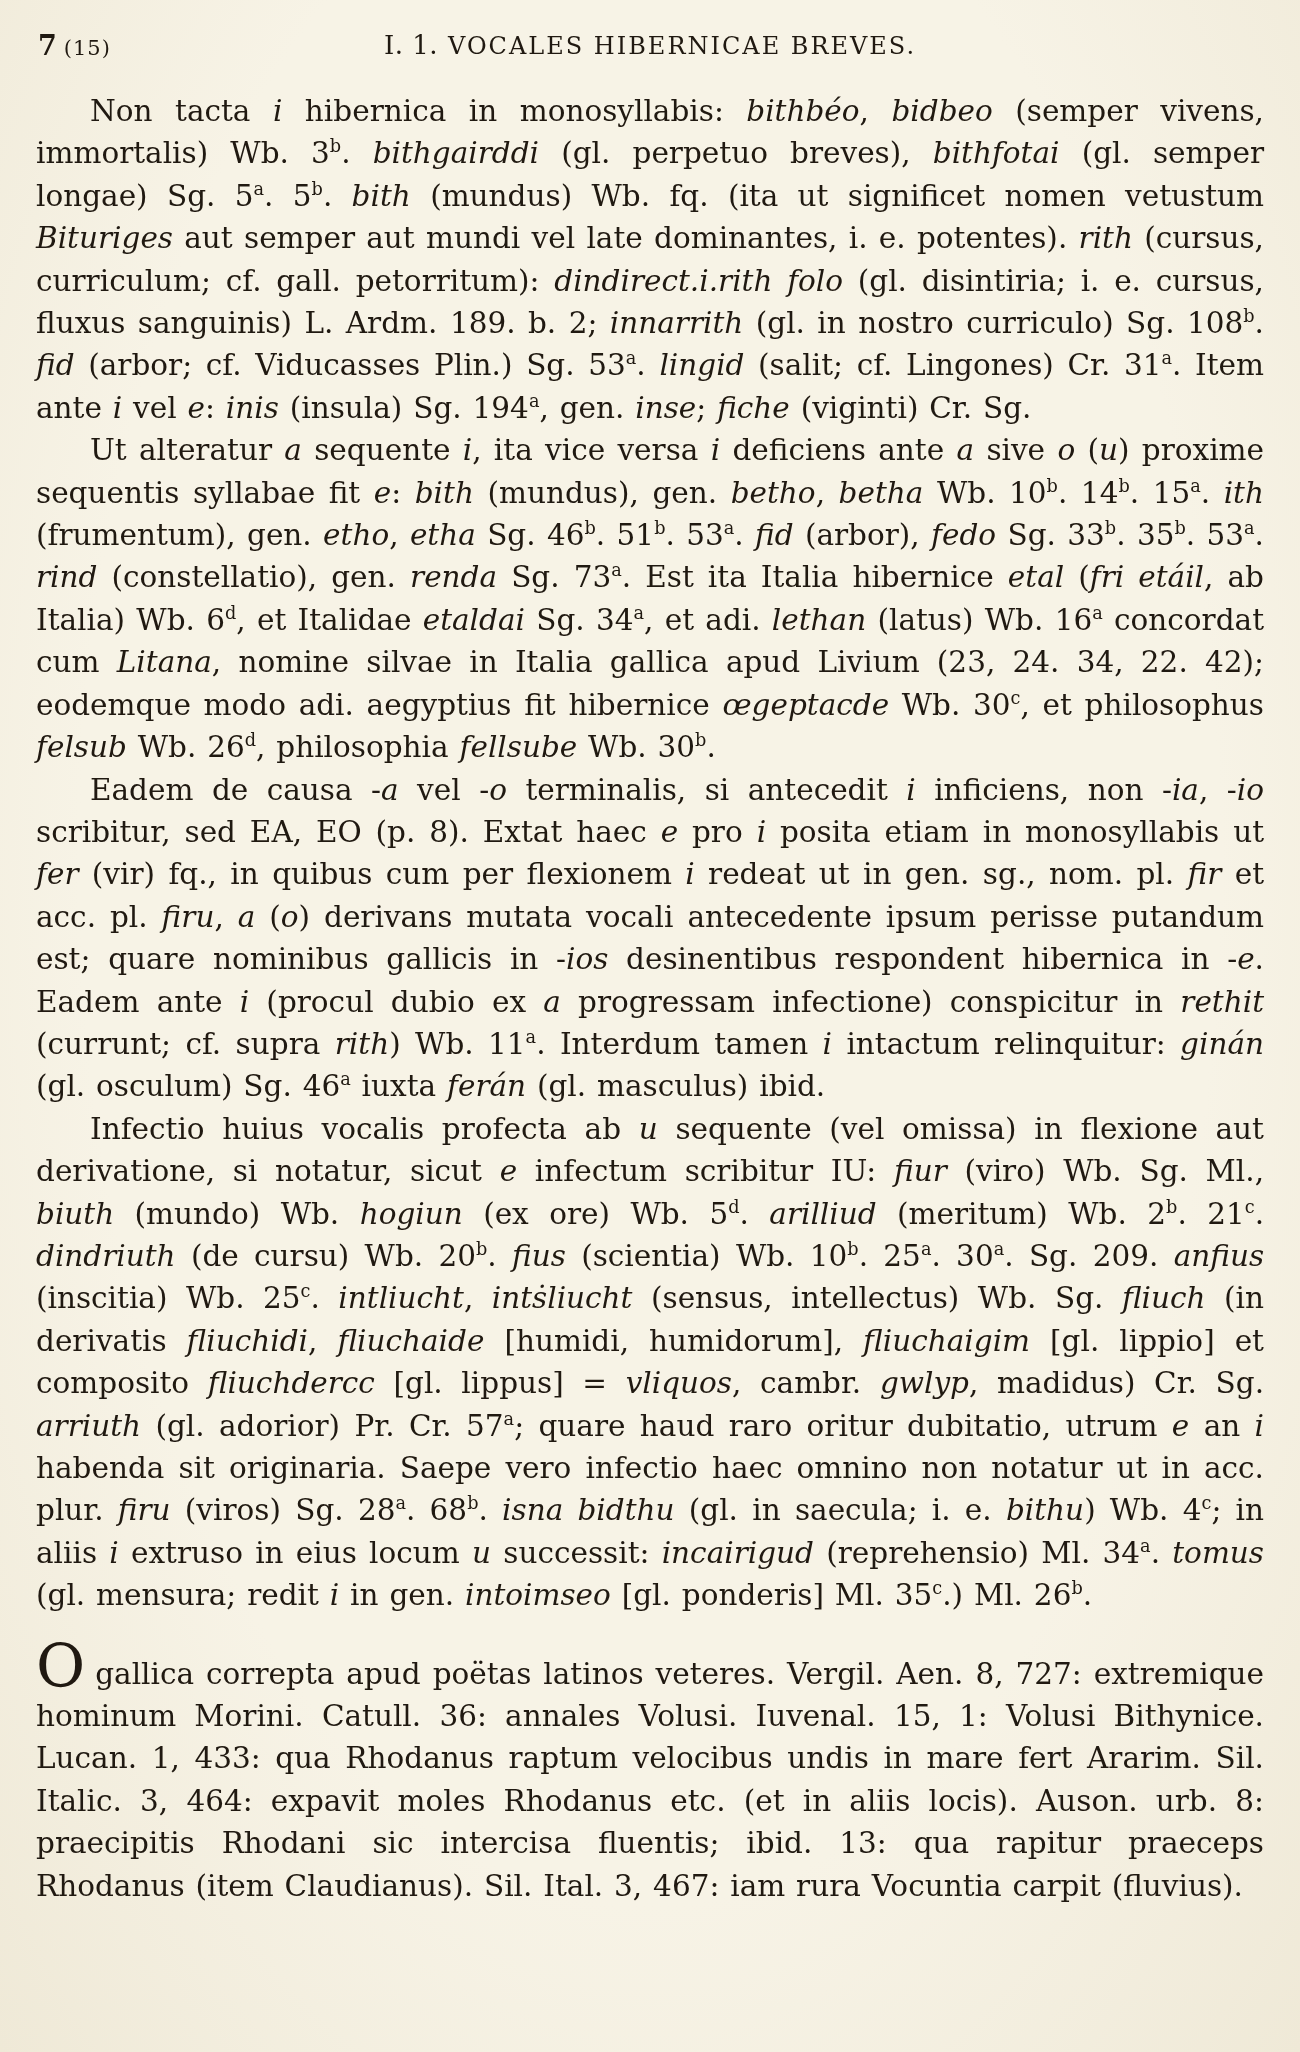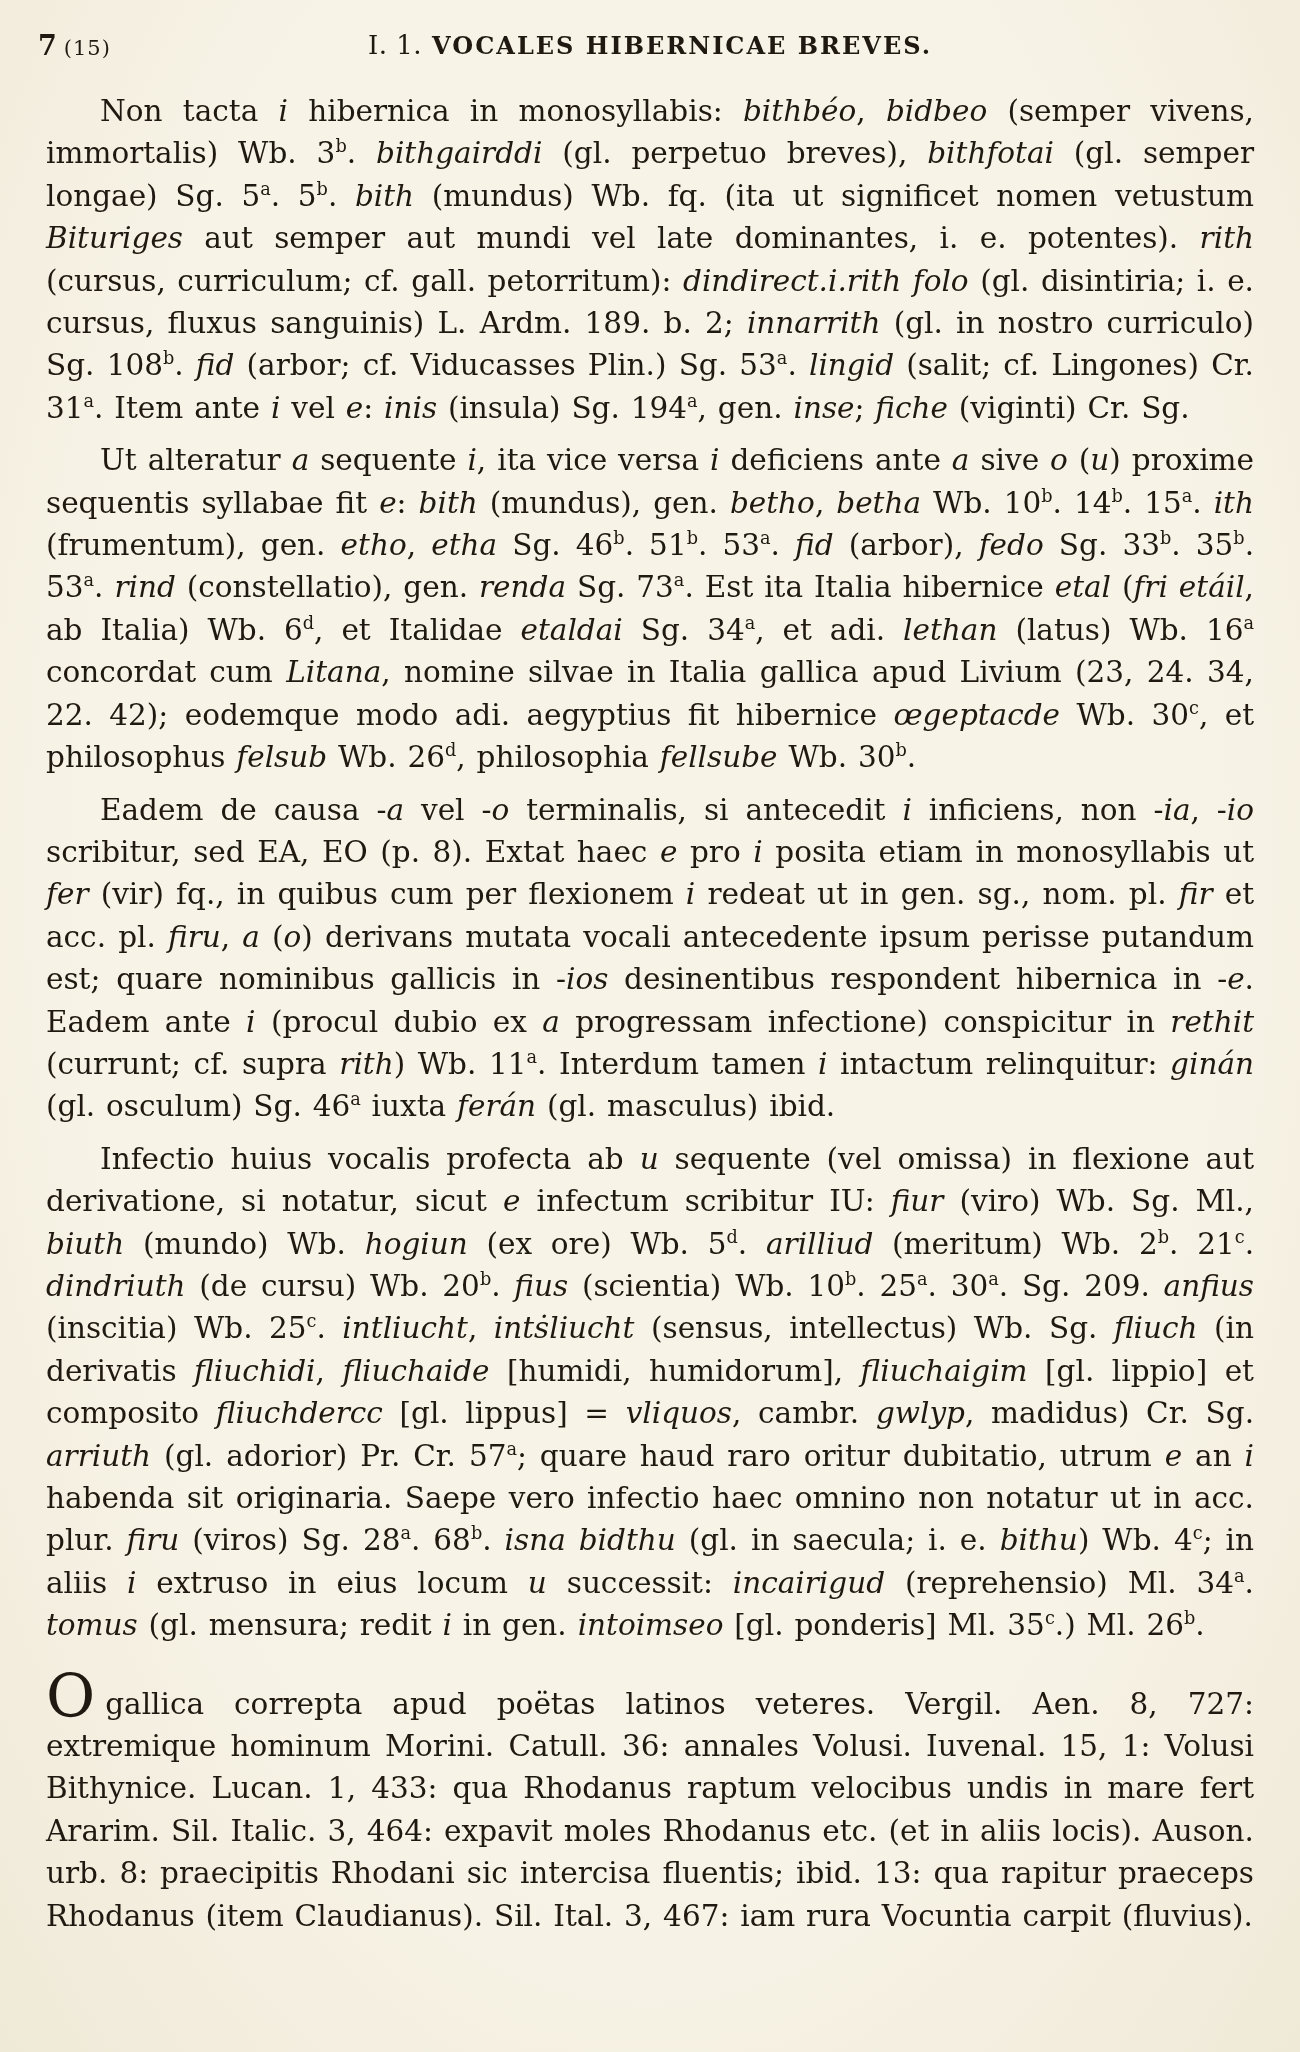--- a/index.html
+++ b/index.html
@@ -20,28 +20,28 @@
   .header { position: relative; height: 46px; margin-bottom: 18px; }
   .page-num {
     position: absolute; left: 2px; top: 4px;
     font-size: 27px; letter-spacing: 1px; font-weight: bold;
   }
   .page-num .folio { font-size: 21px; font-weight: normal; margin-left: 6px; }
   .running-title {
     text-align: center; font-size: 24px; letter-spacing: 1.5px; padding-top: 4px;
   }
   .running-title .section { font-size: 26px; letter-spacing: 0.5px; margin-right: 10px; }
-  .running-title .title-caps { font-weight: bold; letter-spacing: 2px; margin-top: 21px; }
+  .running-title .title-caps { font-weight: normal; letter-spacing: 2px; margin-top: 21px; }
   .text-block {
     font-size: 29.5px;
     line-height: 42.4px;
     text-align: justify;
     word-spacing: 1.5px;
   }
-  p.para { margin: 10px; }
+  p.para { margin: 0; }
   p.indent { text-indent: 54px; }
   p.has-initial { margin-top: 36px; }
   i { font-style: italic; }
   sup { font-size: 0.6em; line-height: 0; vertical-align: super; }
   .initial {
     font-size: 60px;
     line-height: 0;
     margin-right: 10px;
     position: relative; top: 3px;
   }

